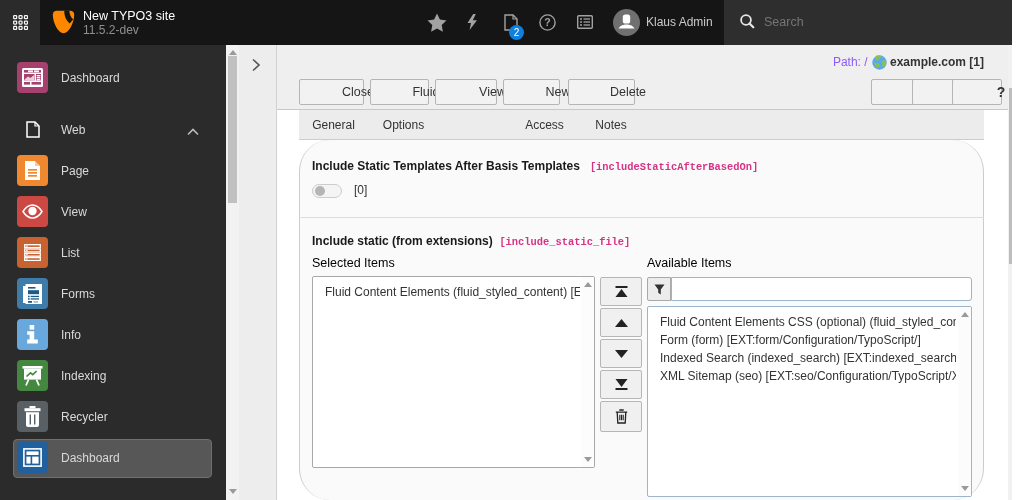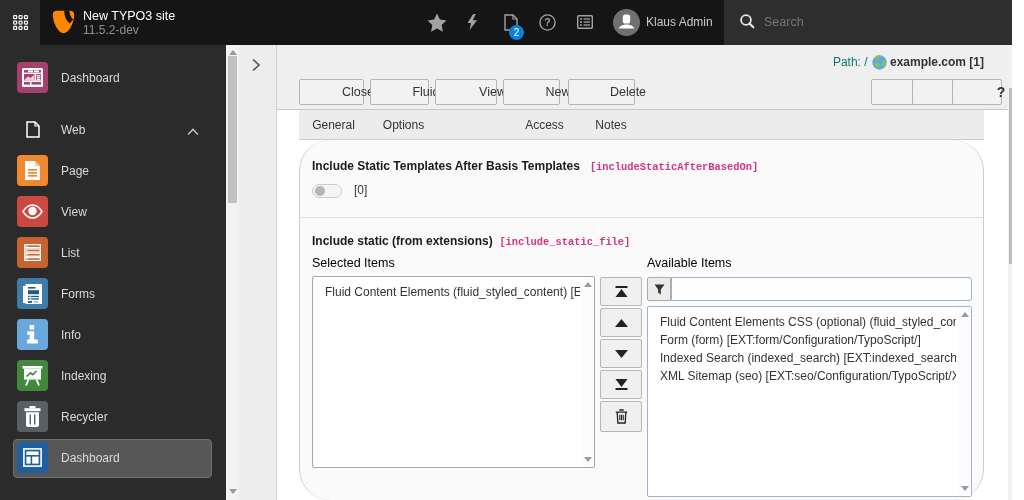--- a/index.html
+++ b/index.html
@@ -301,21 +301,21 @@
   </div>
   <div id="strip" class="abs">
     <svg class="abs" style="left:12px;top:13px" width="10" height="14" viewBox="0 0 10 14">
       <path d="M2 1.5 L8 7 L2 12.5" fill="none" stroke="#555" stroke-width="1.6"></path>
     </svg>
   </div>
 
   <div id="main" class="abs">
     <div id="docheader">
       <div id="pathline">
-        <span style="color:#0f766e">Path:&nbsp;/&nbsp;</span>
+        <span style="color:#8b5cf6">Path:&nbsp;/&nbsp;</span>
         <svg width="15" height="15" viewBox="0 0 15 15" style="margin:0 3px 0 1px">
           <circle cx="7.5" cy="7.5" r="7.2" fill="#59a8f0"></circle>
           <path fill="#88c057" d="M3.8 0.9 C5.5 0.4 8 0.3 9.6 1.1 L9.0 2.8 L6.8 3.4 L6.5 5.2 L4.4 5.6 L3.2 3.9 Z"></path>
           <path fill="#88c057" d="M10.8 5.2 L13.9 5.6 C14.5 7.3 14.3 9.6 13.3 11.3 L11.3 11.9 L9.8 10.2 L10.4 7.9 L9.3 6.5 Z"></path>
           <path fill="#88c057" d="M2.1 7.3 L4.6 8.3 L6.9 8.0 L8.2 9.8 L7.2 12.1 L5.3 13.1 L3.1 11.0 Z"></path>
         </svg>
         <b>example.com [1]</b>
       </div>
 
       <div class="btn" style="left:22px;width:65px">

